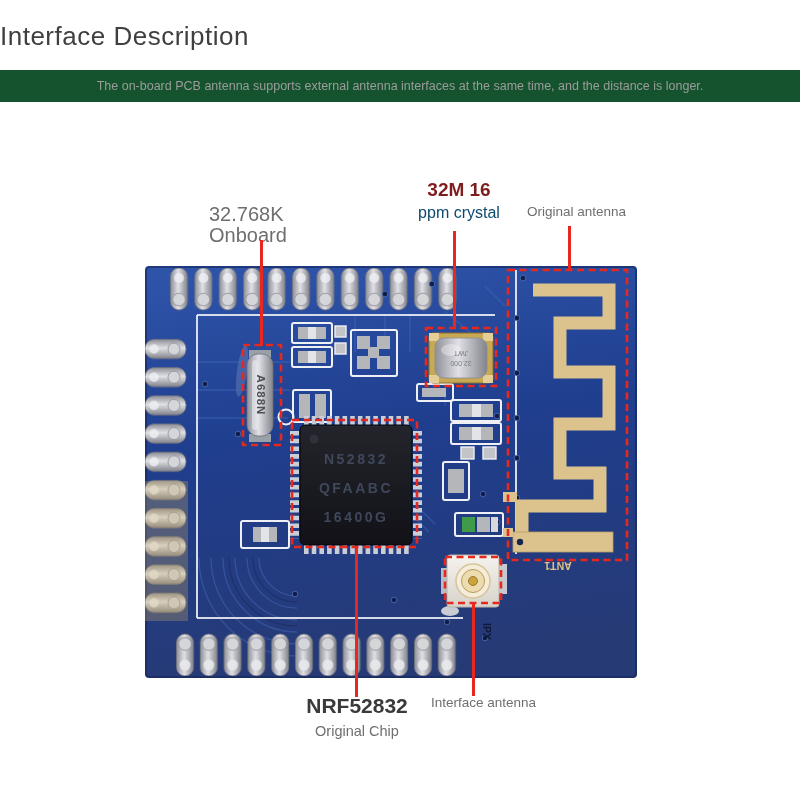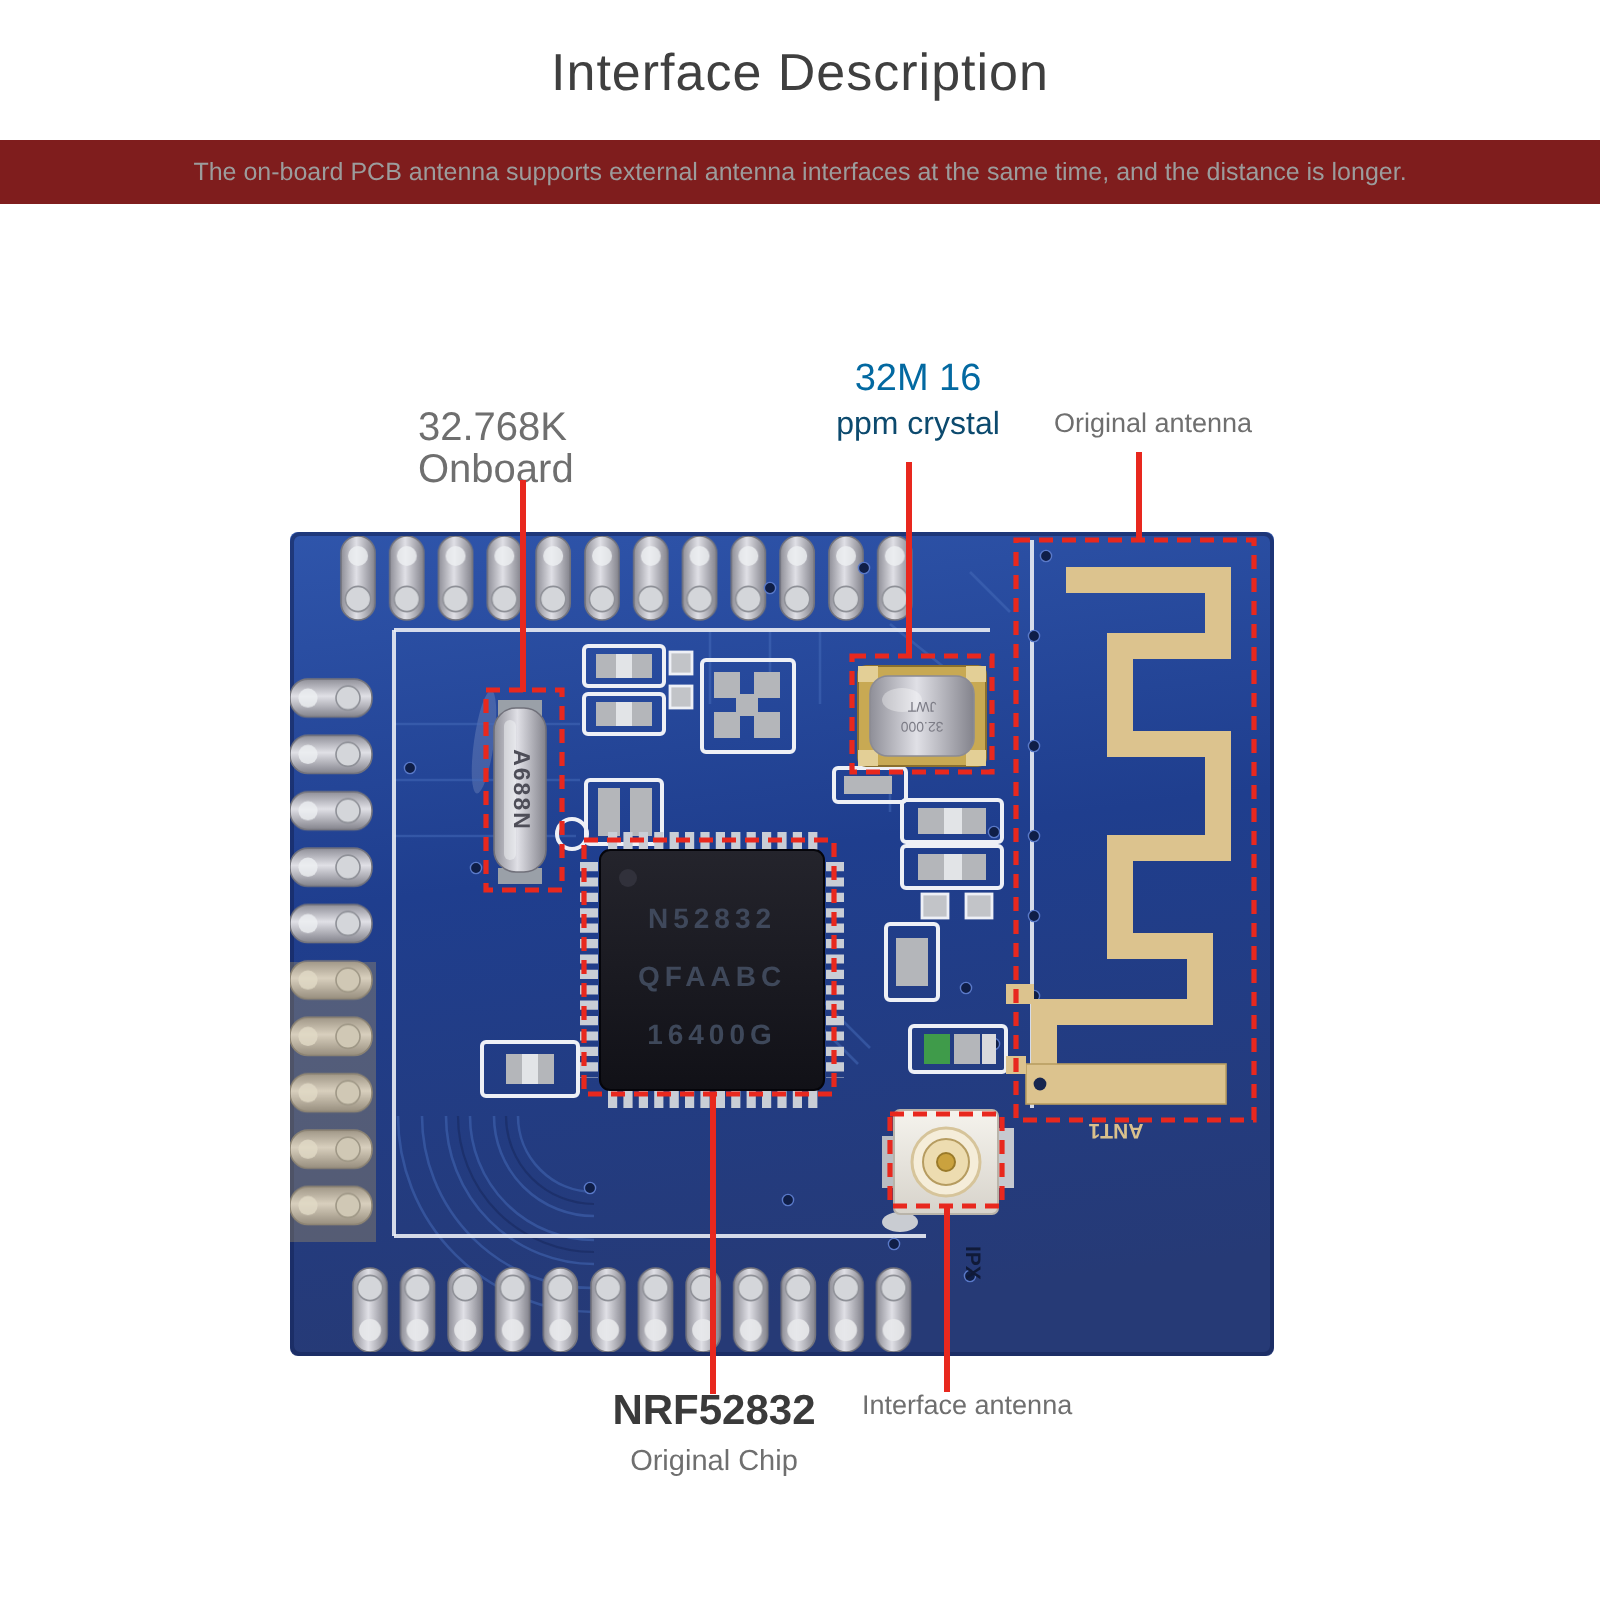--- a/index.html
+++ b/index.html
@@ -1,29 +1,29 @@
 <!DOCTYPE html>
 <html><head>
 <meta charset="utf-8">
 <style>
   html,body { margin:0; padding:0; background:#ffffff; font-family:"Liberation Sans", sans-serif; }
   .stage { position:relative; width:800px; height:800px; background:#ffffff; overflow:hidden; }
 
-  .title { position:absolute; top:21px; left:0; width:100%; text-align:center;
+  .title { position:absolute; top:21px; left:0; width:100%; text-align:left;
            font-size:26px; color:#3f3f3f; letter-spacing:0.5px; }
-  .banner { position:absolute; top:70px; left:0; width:100%; height:32px; background:#7f1d1d;
+  .banner { position:absolute; top:70px; left:0; width:100%; height:32px; background:#14532d;
             display:flex; align-items:center; justify-content:center;
             font-size:12.5px; color:#9c9c9c; }
   .subtitle { position:absolute; top:105px; left:0; width:100%; text-align:center;
               font-size:18.5px; color:#a8a8a8; }
 
   .lbl { position:absolute; color:#6f6f6f; }
   #lbl-32k { left:209px; top:204px; font-size:20px; line-height:21px; }
   #lbl-32m { left:398px; top:179px; width:122px; text-align:center; }
-  #lbl-32m .b1 { font-size:19px; font-weight:normal; color:#0369a1; }
+  #lbl-32m .b1 { font-size:19px; font-weight:bold; color:#7f1d1d; }
   #lbl-32m .b2 { font-size:16px; margin-top:3px; color:#0c4a6e; }
   #lbl-onboard { left:527px; top:204px; font-size:13.5px; }
   #lbl-nrf { left:286px; top:694px; width:142px; text-align:center; }
   #lbl-nrf .b1 { font-size:21px; font-weight:bold; color:#3a3a3a; }
   #lbl-nrf .b2 { font-size:14.5px; margin-top:5px; color:#6f6f6f;text-align:center; }
   #lbl-ext { left:431px; top:695px; font-size:13.5px; }
 
   .rline { position:absolute; width:3px; background:#e8281e; }
   #line-32k { left:260px; top:240px; height:106px; }
   #line-32m { left:453px; top:231px; height:98px;  }

